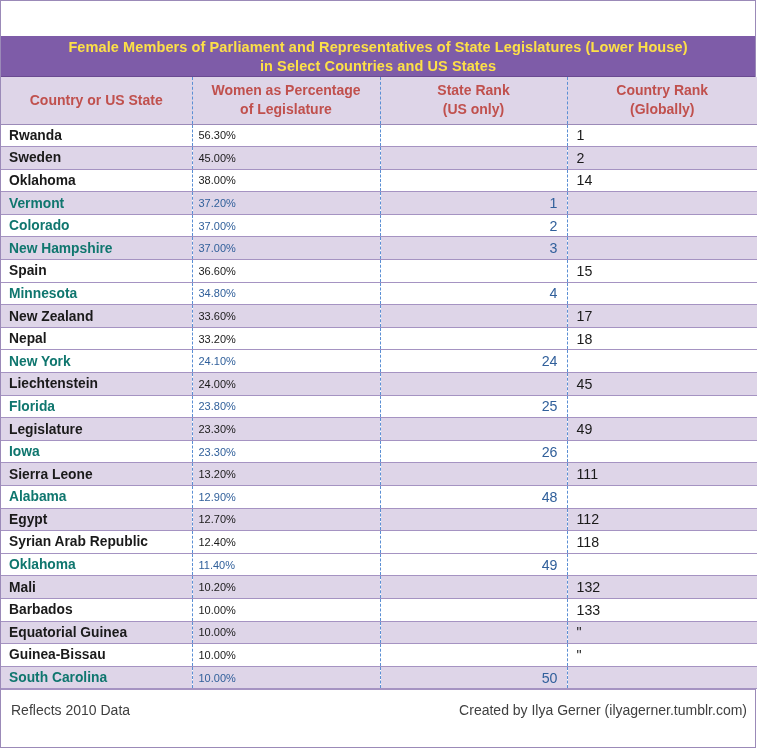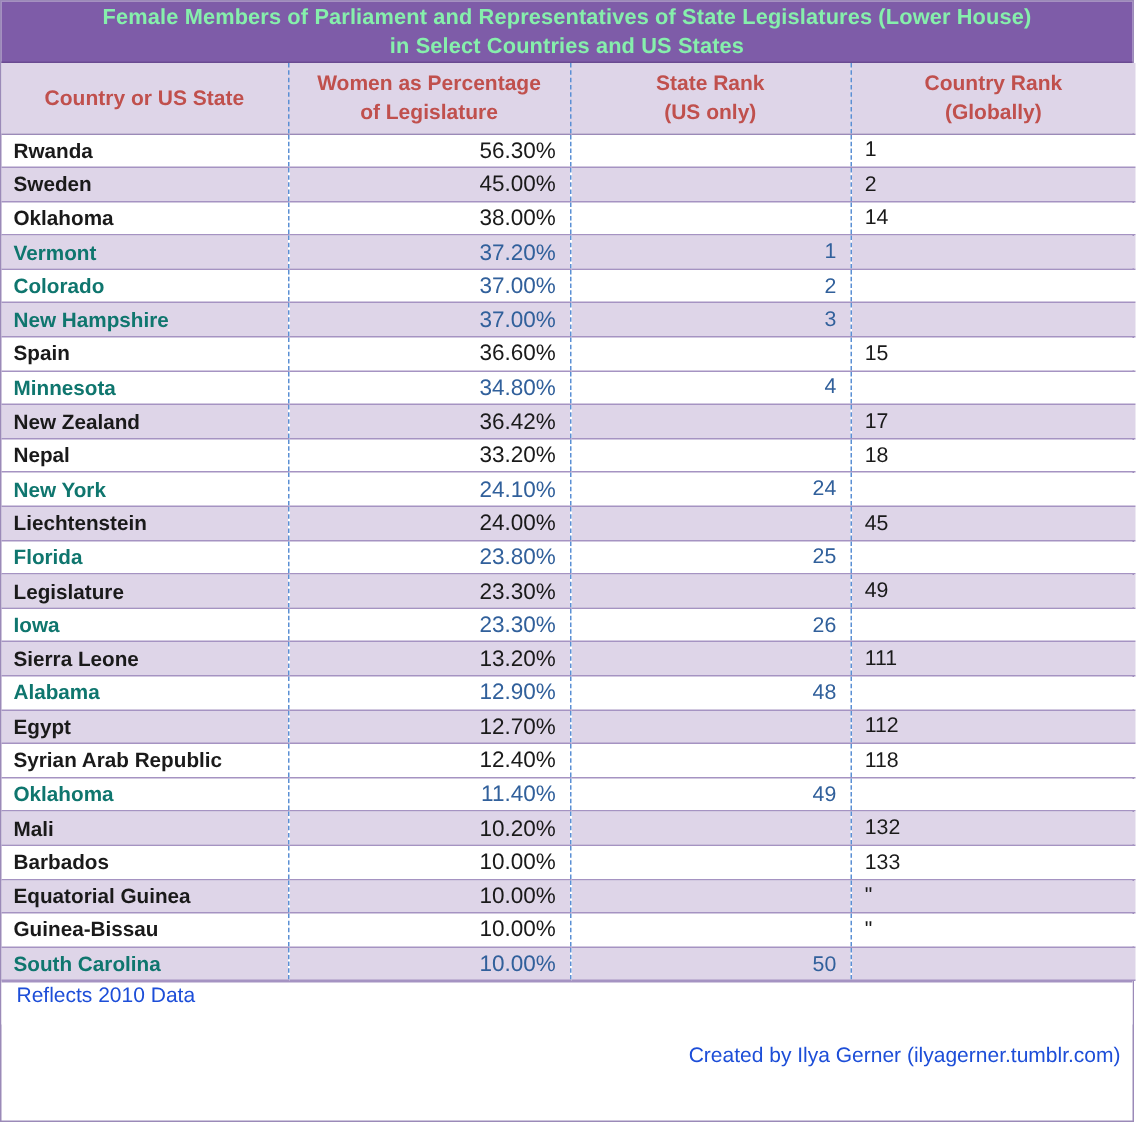--- a/index.html
+++ b/index.html
@@ -20,30 +20,31 @@
     margin: 0;
     border: 1px solid #9b8ab8;
     box-sizing: border-box;
     background: #ffffff;
     position: relative;
   }
 
   
   .title-bar {
     background: #7e5ca8;
-    color: #86efac;
+    color: #fde047;
     font-weight: bold;
     font-size: 14.5px;
     text-align: center;
     line-height: 19px;
     padding: 2px 0 3px 0;
     height: 41px;
     box-sizing: border-box;
     border-bottom: 1px solid #6a4a91;
     letter-spacing: 0.1px;
+    margin-top: 35px;
   }
   .title-line { display: block; white-space: nowrap; }
 
   
   table.grid {
     border-collapse: collapse;
     table-layout: fixed;
     width: 100%;
     font-size: 13.5px;
   }
@@ -87,40 +88,40 @@
   }
   tbody td:last-child { border-right: none; }
 
   tr.band-white td { background: #ffffff; }
   tr.band-tint td  { background: #ded5e8; }
 
   
   tr.is-state td { color: #0f766e; }
 
   td.col-name { text-align: left; padding-left: 8px; }
-  td.col-pct  { text-align: right;  padding-right: 9px; font-weight: normal; font-size: 15px; }
+  td.col-pct  {  padding-right: 9px; font-weight: normal; font-size: 11px; }
   td.col-srank{ text-align: right;  padding-right: 9px; font-weight: normal; font-size: 14.2px; }
   td.col-crank{ text-align: left;   padding-left: 9px;  font-weight: normal; font-size: 14.2px; }
 
   
   tr.is-country td.col-pct,
   tr.is-country td.col-crank { color: #1a1a1a; }
   tr.is-state td.col-pct,
   tr.is-state td.col-srank { color: #31609b; }
 
   
   .footer-row {
     display: flex;
-    align-items: flex-start;
+    align-items: flex-end;
     height: 29px;
     background: #ffffff;
     border-top: 1px solid #a593c2;
     box-sizing: border-box;
     font-size: 14px;
-    color: #1d4ed8;
+    color: #404040;
     gap: 36px;
   }
   .footer-left {
     padding-left: 10px;
     flex: 0 0 auto;
     white-space: nowrap;
   }
   .footer-right {
     margin-left: auto;
     padding-right: 8px;
@@ -208,21 +209,21 @@
           <td class="col-crank">15</td>
         </tr>
         <tr class="band-white is-state">
           <td class="col-name">Minnesota</td>
           <td class="col-pct">34.80%</td>
           <td class="col-srank">4</td>
           <td class="col-crank"></td>
         </tr>
         <tr class="band-tint is-country">
           <td class="col-name">New Zealand</td>
-          <td class="col-pct">36.42%</td>
+          <td class="col-pct">33.60%</td>
           <td class="col-srank"></td>
           <td class="col-crank">17</td>
         </tr>
         <tr class="band-white is-country">
           <td class="col-name">Nepal</td>
           <td class="col-pct">33.20%</td>
           <td class="col-srank"></td>
           <td class="col-crank">18</td>
         </tr>
         <tr class="band-white is-state">

